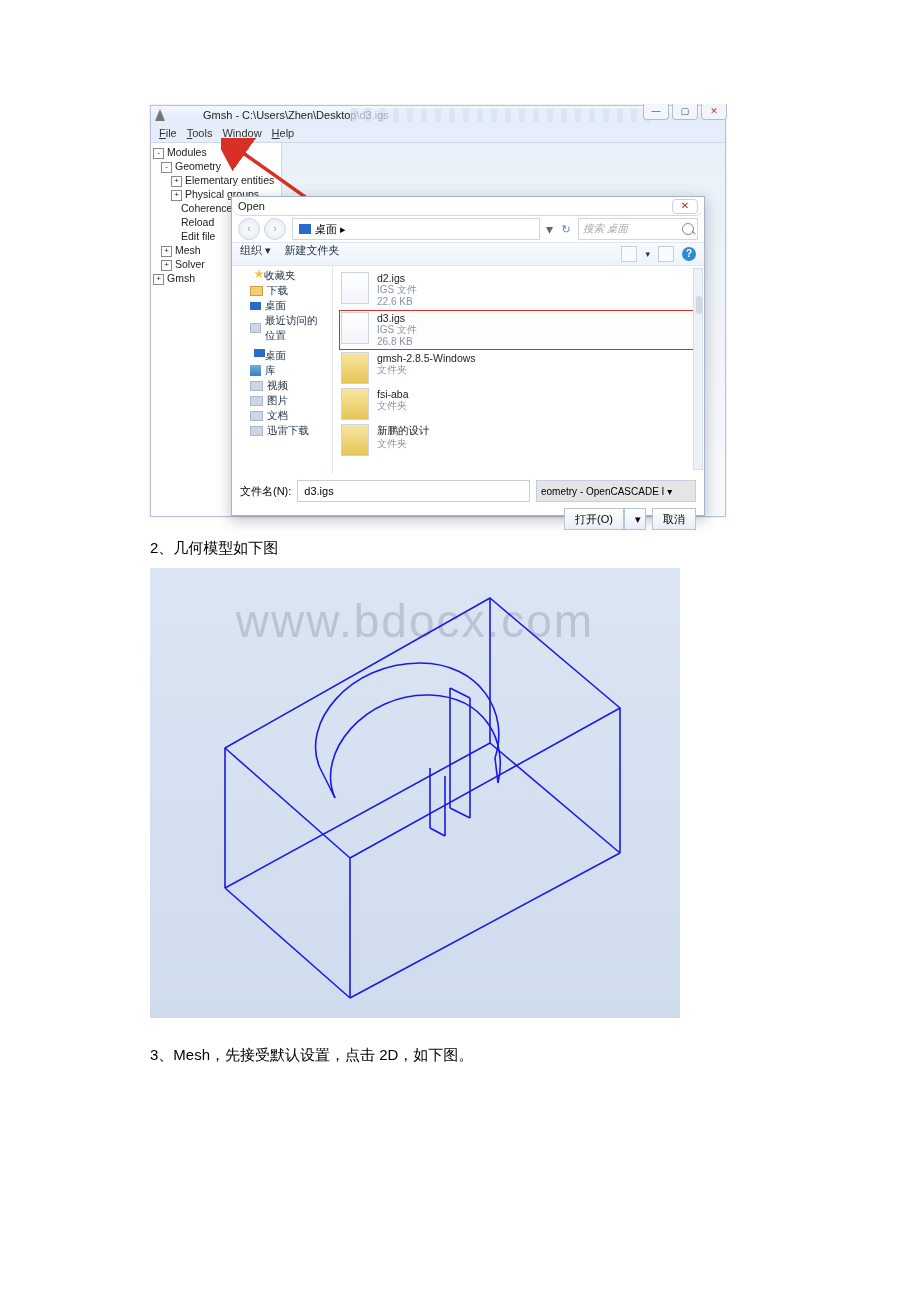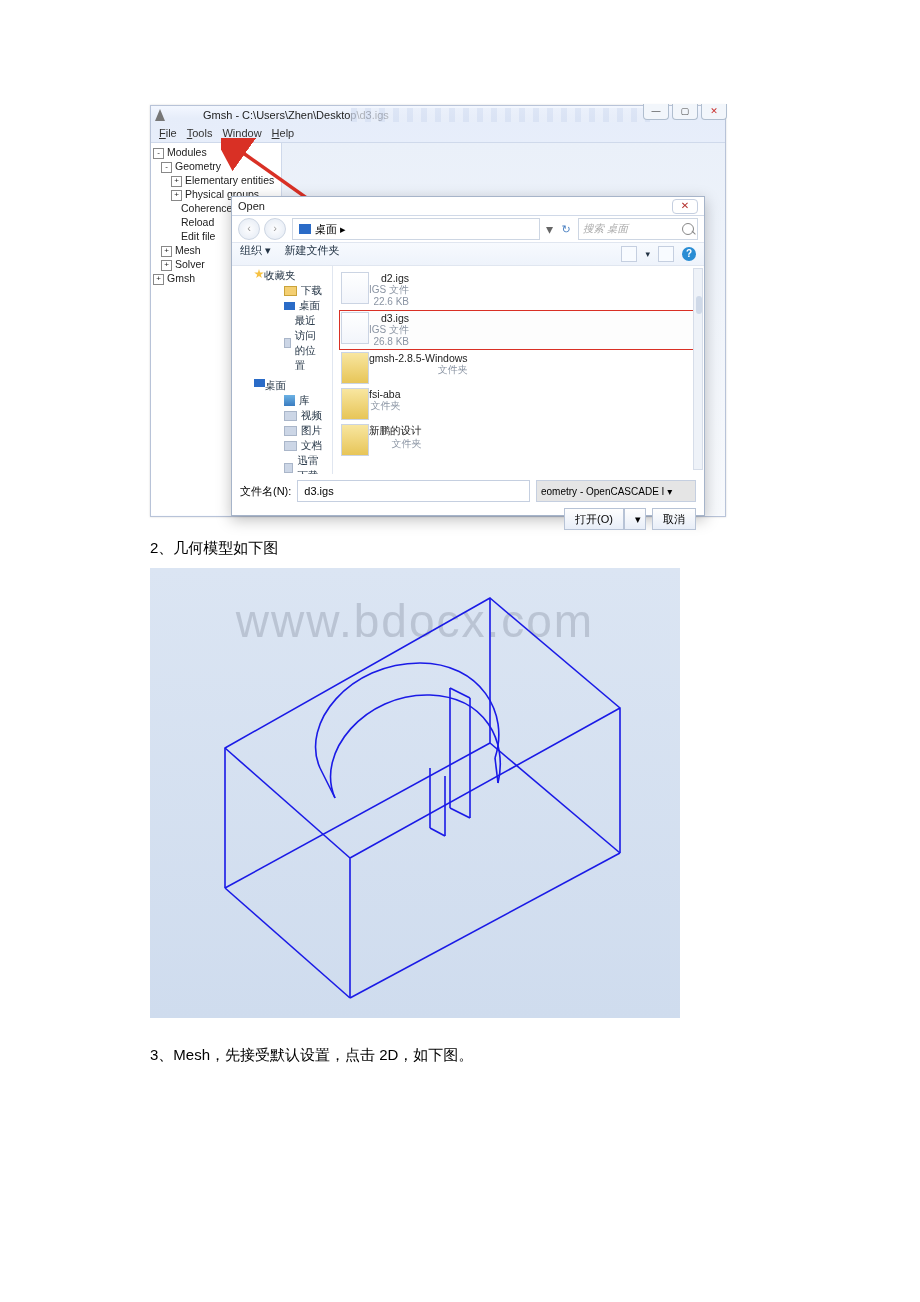--- a/index.html
+++ b/index.html
@@ -42,21 +42,21 @@
   .canvas-area { flex:1; position:relative; background:linear-gradient(#eaf0f9,#f7f9fc);}
 
   
   .red-arrow {position:absolute; left:70px; top:32px; width:430px; height:320px; pointer-events:none;}
   .red-arrow svg{width:100%;height:100%;}
 
   
   .open-dialog { position:absolute; left:80px; top:90px; width:472px; height:318px;
     background:#fff; border:1px solid #a6b4c9; box-shadow:0 4px 14px rgba(0,0,0,.25);}
   .dlg-title { height:18px; border-bottom:1px solid #d0d9e8; display:flex; align-items:center;
-    font-size:11px; padding:0 6px; color:#222;}
+    font-size:11px; padding:0 6px; color:#222;border-radius:9px;}
   .dlg-close { margin-left:auto; width:24px; font-size:10px; text-align:center; color:#b3302c;
     border:1px solid #c5cfe0; border-radius:4px; height:13px; line-height:12px;}
   .dlg-nav { height:26px; display:flex; align-items:center; padding:0 6px; gap:4px; border-bottom:1px solid #e0e6f0;}
   .nav-back, .nav-fwd { width:20px; height:20px; border-radius:50%; border:1px solid #cdd6e3;
     background:radial-gradient(#fefeff,#e2e9f3); font-size:11px; text-align:center; line-height:18px; color:#999;}
   .nav-crumb { display:flex; align-items:center; border:1px solid #cdd6e3; height:20px; font-size:11px;
     padding:0 6px; gap:4px; background:#fff; flex:1; margin:0 2px;}
   .crumb-ico{width:12px;height:10px;background:#2a6bc7;}
   .search-box { width:110px; height:20px; border:1px solid #cdd6e3; background:#fff; font-size:10.5px;
     color:#aaa; font-style:italic; padding:0 4px; display:flex; align-items:center; position:relative;}
@@ -69,29 +69,29 @@
   .dlg-toolbar .btn{color:#234;margin-right:14px;}
   .dlg-toolbar .right{margin-left:auto;display:flex;gap:8px;align-items:center;}
   .sm-ico{width:14px;height:14px;border:1px solid #c5cfe0;background:#f8fbff;}
   .help-ico{width:14px;height:14px;border-radius:50%;background:#2a8dd4;color:#fff;font-size:10px;text-align:center;line-height:14px;font-weight:bold;}
 
   .dlg-main { display:flex; height:208px; }
   .dlg-side { width:100px; border-right:1px solid #e0e6f0; font-size:10.5px; color:#234; padding:3px 0;
     overflow:hidden; position:relative;}
   .dlg-side .grp{margin-bottom:6px;}
   .dlg-side .grp-h{display:flex;align-items:flex-start;padding:0 22px;}
-  .dlg-side .item{display:flex;align-items:center;gap:4px;padding:0 6px 0 18px;line-height:15px;margin-left:34px;}
+  .dlg-side .item{display:flex;align-items:center;gap:4px;padding:0 6px 0 18px;line-height:15px;}
   .star{width:10px;height:10px;background:conic-gradient(#f6c142 0 100%);clip-path:polygon(50% 0,61% 35%,98% 35%,68% 57%,79% 91%,50% 70%,21% 91%,32% 57%,2% 35%,39% 35%);}
   .sm-folder{width:11px;height:8px;background:#f4cf72;border:1px solid #caa33a;}
   .sm-desktop{width:11px;height:8px;background:#2a6bc7;}
   .sm-generic{width:11px;height:8px;background:#ccd6e6;border:1px solid #aab6c9;}
   .sm-lib{width:11px;height:11px;background:linear-gradient(#6cb2e4,#3a7cc0);}
 
   .dlg-files { flex:1; font-size:10.5px; color:#333; padding:4px 6px; position:relative; overflow:hidden;}
-  .file-row{display:flex;gap:0;align-items:flex-start;padding:2px 2px;text-align:right;}
+  .file-row{display:flex;gap:8px;align-items:flex-start;padding:2px 2px;}
   .file-row.highlight{outline:1.5px solid #d93025;outline-offset:-1px;background:#fdfdfd;}
   .thumb{width:26px;height:30px;border:1px solid #cbd4e3;background:linear-gradient(#fff,#f2f5fb);}
   .thumb.fold{background:linear-gradient(#f8e6a0,#e7c558);}
   .f-meta .n{color:#222;}
   .f-meta .s{color:#8a94a3;font-size:10px;line-height:12px;}
   .sb-handle{position:absolute;right:1px;top:2px;width:8px;height:200px;background:#eef2f8;border:1px solid #d6dde9;}
   .sb-thumb{position:absolute;right:2px;top:30px;width:6px;height:18px;background:#cfd9e8;border-radius:3px;}
 
   .dlg-footer{padding:6px 8px;display:flex;align-items:center;gap:6px;font-size:11px;}
   .dlg-footer .field{flex:1;height:20px;border:1px solid #c5cfe0;padding:0 6px;font-size:11px;background:#fff;}

